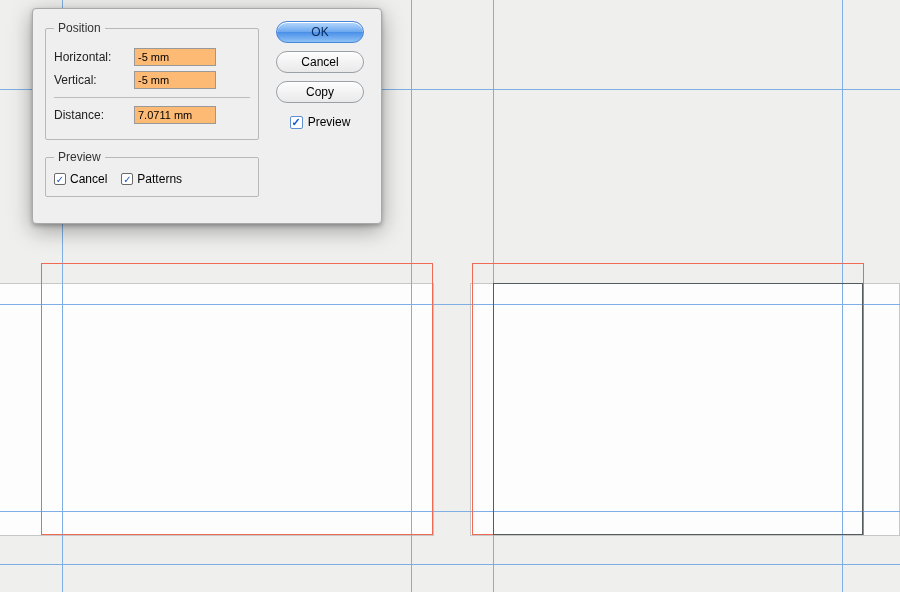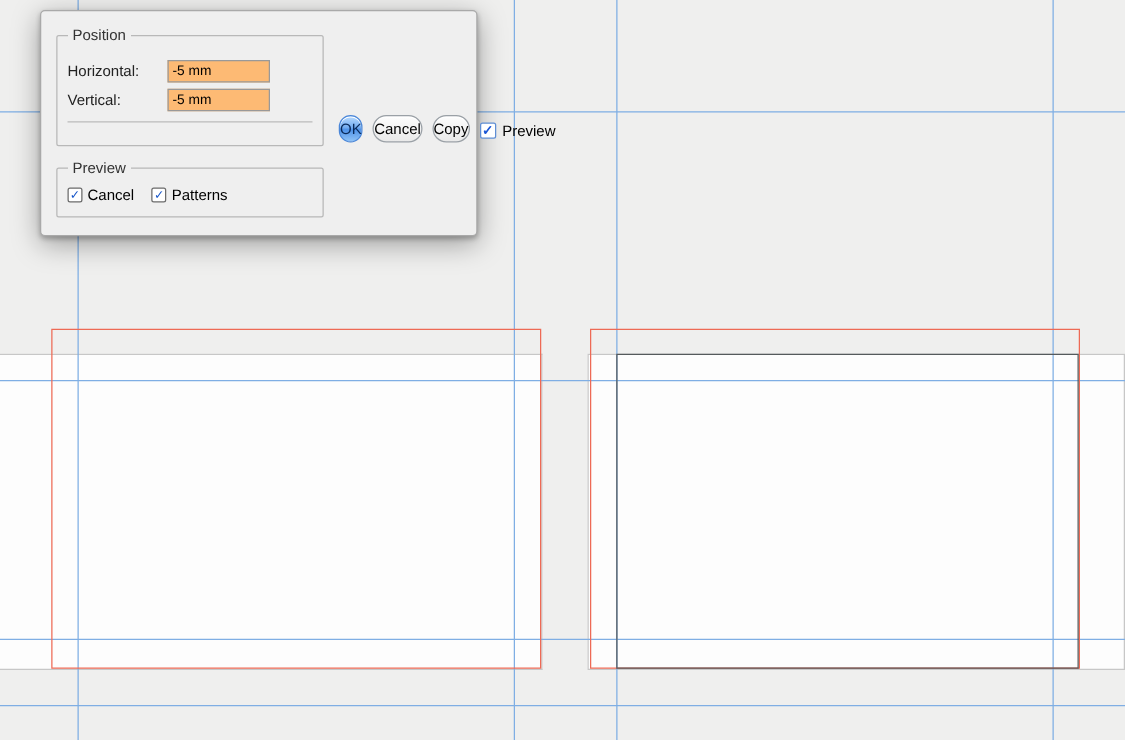--- a/index.html
+++ b/index.html
@@ -69,25 +69,25 @@
     line-height: 20px;
     text-align: center;
     font-size: 12px;
     background: linear-gradient(#f6f6f6,#e5e5e5);
     border-bottom: 1px solid #c9c9c9;
     border-radius: 4px 4px 0 0;
     color: #444;
   }
   .dialog-body {
     display: flex;
-    padding: 12px 12px 4px 12px;
+    padding: 12px 12px 16px 12px;
     gap: 12px;
   }
   .left-col { flex: 1; }
-  .right-col { width: 98px; display:flex; align-items:center; gap:8px; }
+  .right-col { width: 98px; display:flex; flex-direction:column; align-items:center; gap:8px; }
 
   fieldset {
     border: 1px solid #b8b8b8;
     border-radius: 2px;
     margin: 0 0 10px 0;
     padding: 8px 8px 10px 8px;
   }
   legend {
     padding: 0 4px;
     font-size: 12px;
@@ -178,20 +178,24 @@
           <legend>Position</legend>
           <div class="row">
             <label class="fld">Horizontal:</label>
             <input type="text" value="-5 mm" style="">
           </div>
           <div class="row">
             <label class="fld">Vertical:</label>
             <input type="text" value="-5 mm" style="">
           </div>
           <hr class="hr">
+          <div class="row">
+            <label class="fld">Distance:</label>
+            <input type="text" value="7.0711 mm" style="">
+          </div>
         </fieldset>
 
         <fieldset>
           <legend>Preview</legend>
           <div class="opts">
             <div class="ck">
               <span class="box">✓</span>
               <span>Cancel</span>
             </div>
             <div class="ck">

